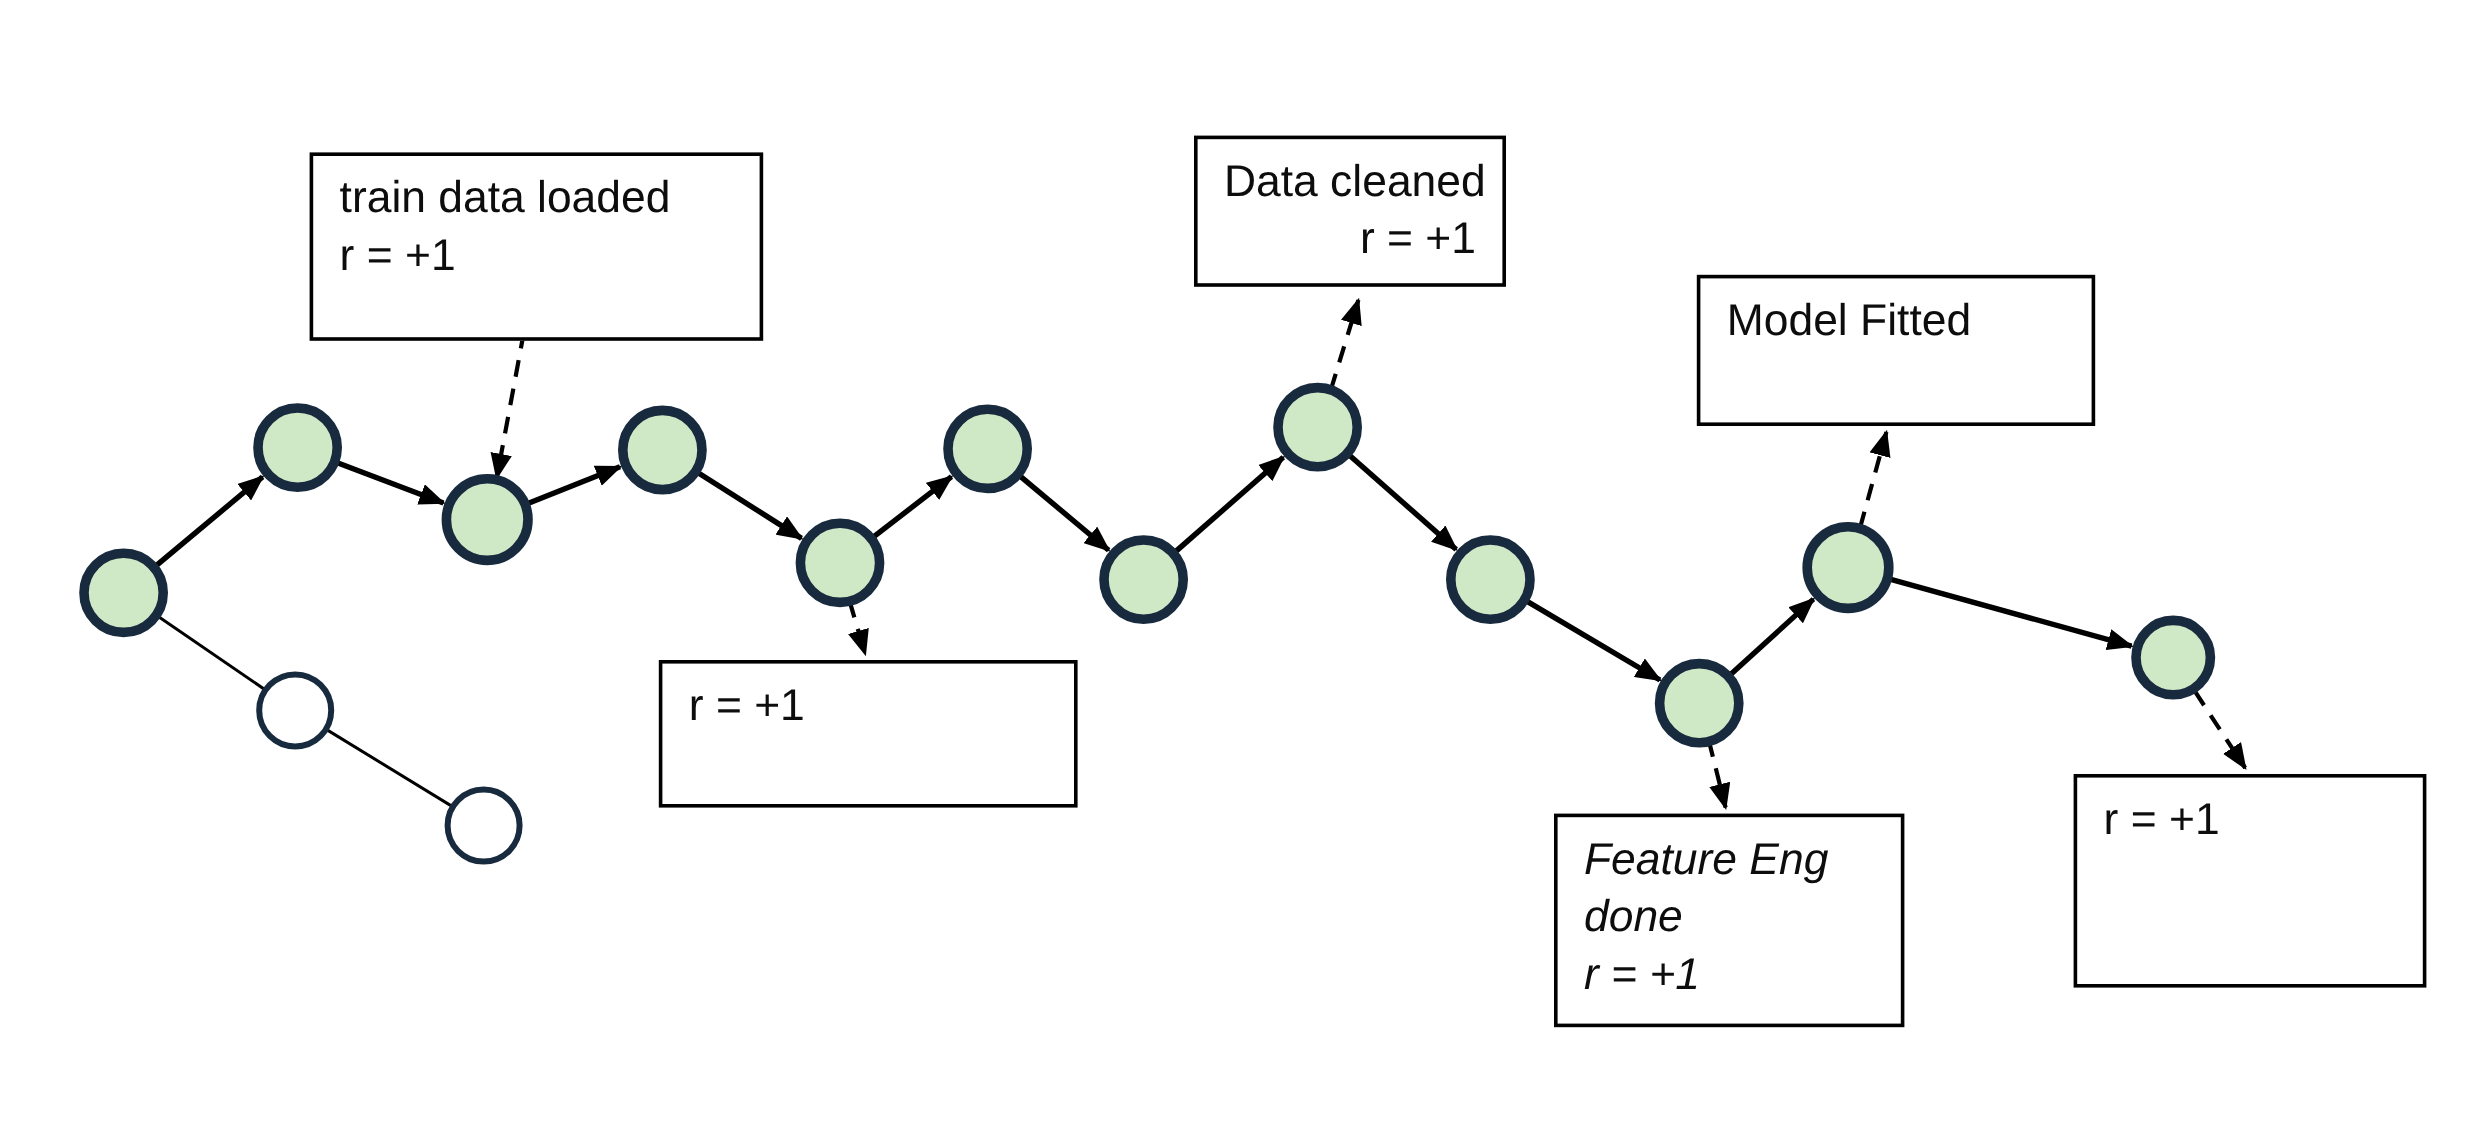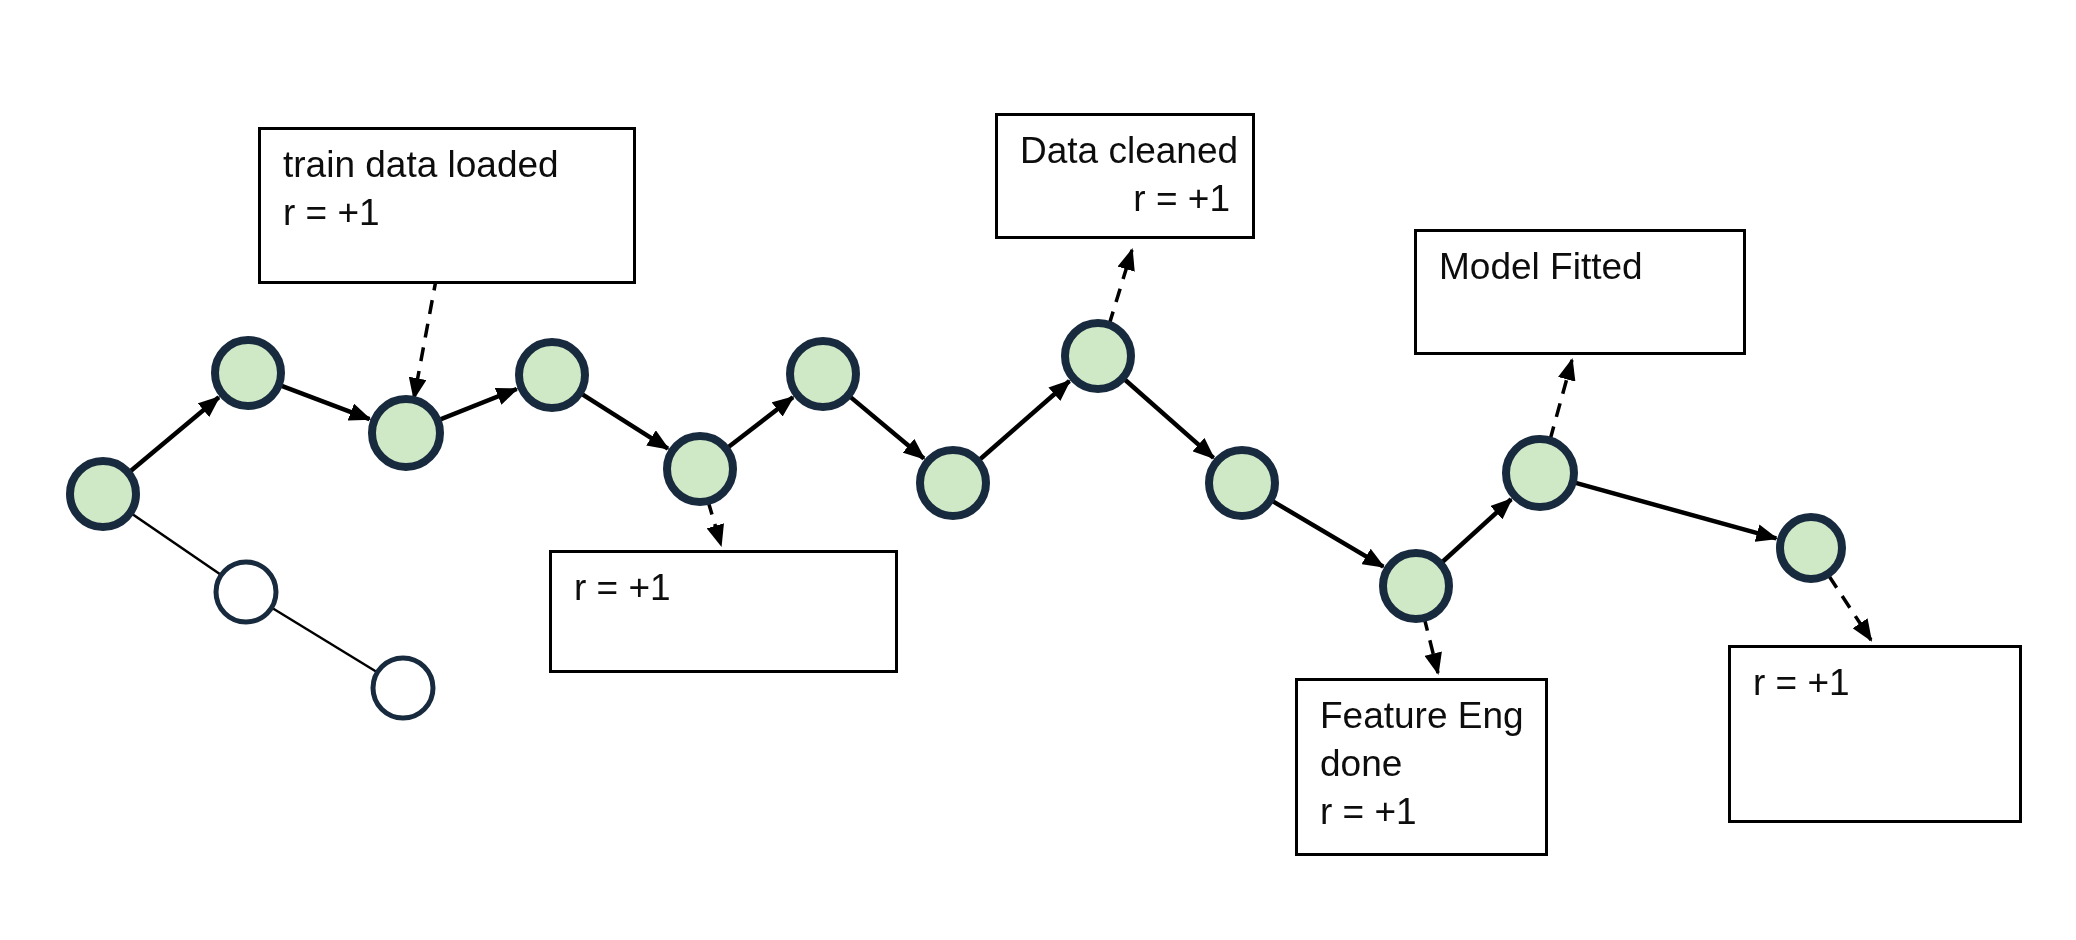--- a/index.html
+++ b/index.html
@@ -89,21 +89,21 @@
   </div>
 
   <div class="label-box" style="left: 1414px; top: 229px; width: 332px; height: 126px;">
     <span class="label-line">Model Fitted</span>
   </div>
 
   <div class="label-box" style="left: 549px; top: 550px; width: 349px; height: 123px;">
     <span class="label-line">r = +1</span>
   </div>
 
-  <div class="label-box" style="left: 1295px; top: 678px; width: 253px; height: 178px;">
+  <div class="label-box" style="left: 1295px; top: 678px; width: 292px; height: 178px; font-style: italic;">
     <span class="label-line">Feature Eng</span>
     <span class="label-line">done</span>
     <span class="label-line">r = +1</span>
   </div>
 
   <div class="label-box" style="left: 1728px; top: 645px; width: 294px; height: 178px;">
     <span class="label-line">r = +1</span>
   </div>
 </div>
 

